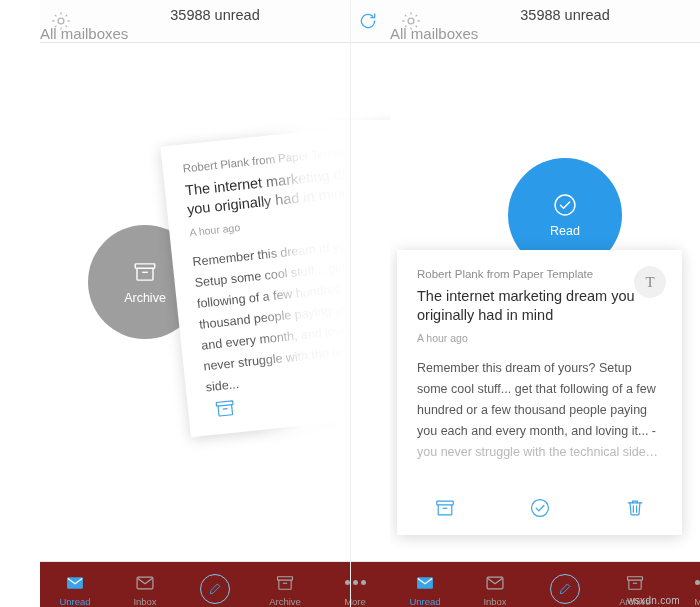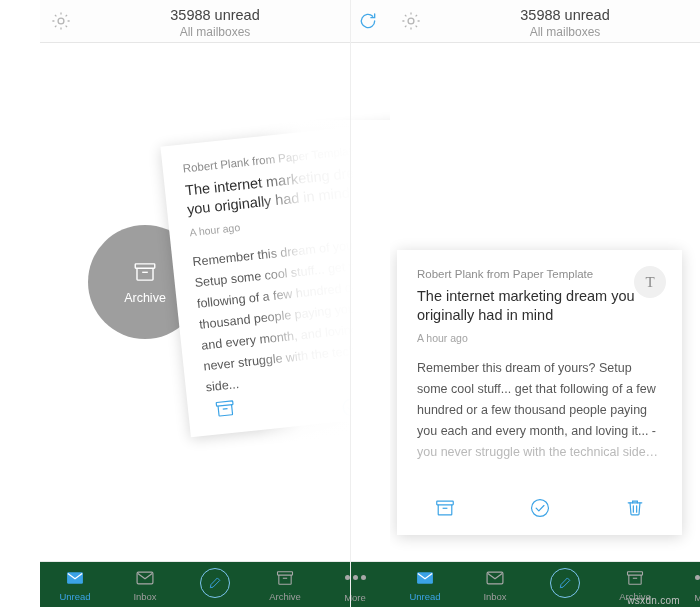--- a/index.html
+++ b/index.html
@@ -42,22 +42,22 @@
     width: 350px;
     text-align: center;
     font-size: 14.5px;
     color: #444444;
   }
   .topbar-sub {
     position: absolute;
     top: 25px;
     left: 0;
     width: 350px;
-    text-align: center;
-    font-size: 12px;
+    text-align: left;
+    font-size: 15px;
     color: #9a9a9a;
   }
   .gear-icon {
     position: absolute;
     top: 10px;
     left: 10px;
     width: 22px;
     height: 22px;
     color: #b5b5b5;
   }
@@ -205,23 +205,24 @@
     pointer-events: none;
   }
 
   
   .tabbar {
     position: absolute;
     left: 0;
     bottom: 0;
     width: 350px;
     height: 45px;
-    background: #14532d;
+    background: #7f1d1d;
     border-top: 1px solid #e8e8e8;
     display: flex;
+    align-items: flex-end;
   }
   .tab {
     flex: 1;
     display: flex;
     flex-direction: column;
     align-items: center;
     justify-content: center;
     position: relative;
   }
   .tab-label {
@@ -391,20 +392,29 @@
     <div class="topbar-title">35988 unread</div>
     <div class="topbar-sub">All mailboxes</div>
     <span class="refresh-icon">
       <svg viewBox="0 0 24 24" width="20" height="20" fill="none" stroke="currentColor" stroke-width="1.6" stroke-linecap="round">
         <path d="M20 12a8 8 0 1 1-2.4-5.7"></path>
         <path d="M20 3.5V8h-4.5"></path>
       </svg>
     </span>
   </div>
 
+  <div class="action-circle circle-read">
+    <span>
+      <svg viewBox="0 0 24 24" width="26" height="26" fill="none" stroke="#ffffff" stroke-width="1.3">
+        <circle cx="12" cy="12" r="9.2"></circle>
+        <path d="M7.8 12.2l2.9 2.9 5.6-5.8" stroke-linecap="round" stroke-linejoin="round"></path>
+      </svg>
+    </span>
+    <span class="circle-label">Read</span>
+  </div>
 
   <div class="card card-right">
     <div class="card-inner">
       <div class="card-sender">Robert Plank from Paper Template</div>
       <div class="avatar-badge">T</div>
       <div class="card-subject">The internet marketing dream you originally had in mind</div>
       <div class="card-time">A hour ago</div>
       <div class="card-body">
         <span>Remember this dream of yours? Setup some cool stuff... get that following of a few hundred or a few thousand people paying you each and every month, and loving it... -</span>
         <span class="fade">you never struggle with the technical side…</span>

